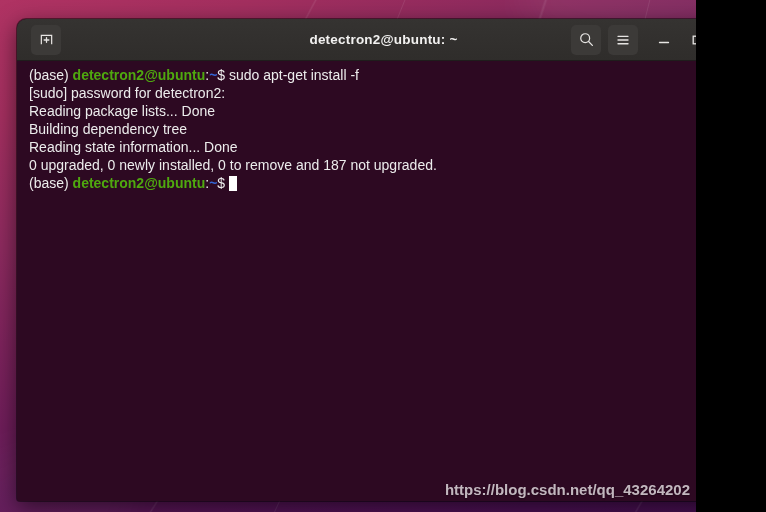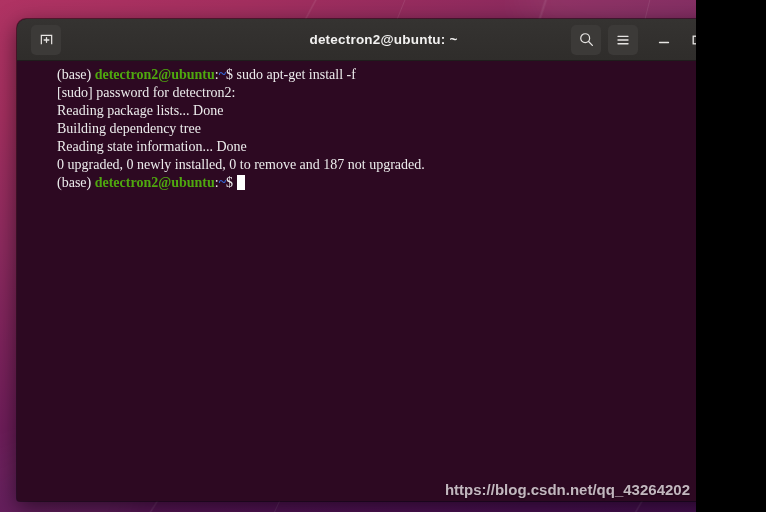--- a/index.html
+++ b/index.html
@@ -120,26 +120,25 @@
     position: relative;
     height: 440px;
     background: #2d0922;
     overflow: hidden;
   }
   #term-text {
     position: absolute;
     left: 12px;
     top: 5px;
     right: 26px;
-    font-family: Liberation Serif, serif;
+    font-family: Liberation Sans, sans-serif;
     font-size: 14px;
     line-height: 18px;
     white-space: pre;
     color: #e8e4e0;
-    margin-left: 28px;
   }
   .ln { display: block; height: 18px; }
   .c-white  { color: #ececec; }
   .c-green  { color: #4fa80f; font-weight: bold; }
   .c-blue   { color: #3465d4; font-weight: bold; }
   .cursor {
     display: inline-block;
     width: 8.4px;
     height: 15px;
     background: #ffffff;

